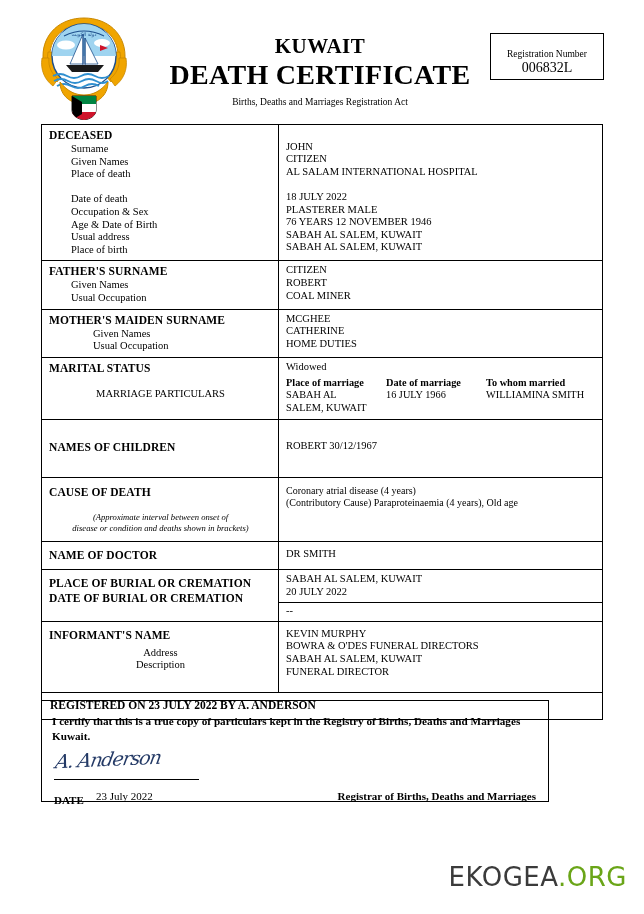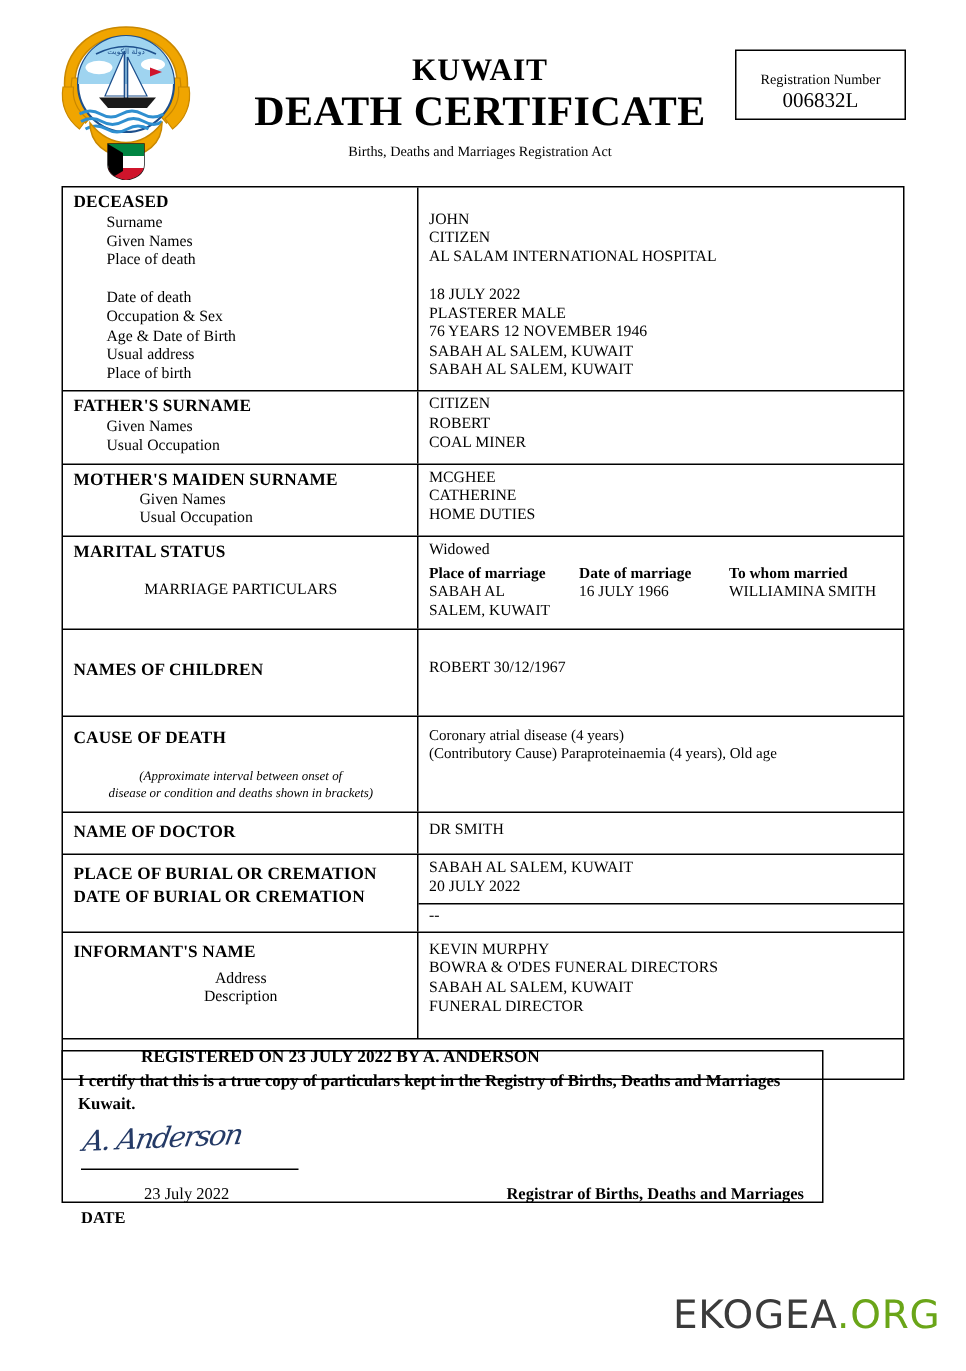--- a/index.html
+++ b/index.html
@@ -81,21 +81,21 @@
     top: 124px;
     width: 562px;
     border: 1.3px solid #000;
     box-sizing: border-box;
   }
   .row {
     display: flex;
     border-bottom: 1.1px solid #000;
     box-sizing: border-box;
   }
-  .row:last-child { border-bottom: none; margin-left: 44px; }
+  .row:last-child { border-bottom: none; }
   .col-l {
     width: 237px;
     flex: 0 0 237px;
     border-right: 1.1px solid #000;
     box-sizing: border-box;
     padding: 3px 6px 4px 7px;
   }
   .col-r {
     flex: 1 1 auto;
     box-sizing: border-box;
@@ -223,21 +223,21 @@
     border-top: 1.2px solid #000;
   }
   .date-row {
     position: relative;
     margin-top: 4px;
     height: 16px;
   }
   .date-label {
     position: absolute;
     left: 2px;
-    top: 16px;
+    top: 4px;
     font-size: 11px;
     font-weight: bold;
   }
   .date-value {
     position: absolute;
     left: 44px;
     top: 0;
     font-size: 11px;
   }
   .registrar-label {

